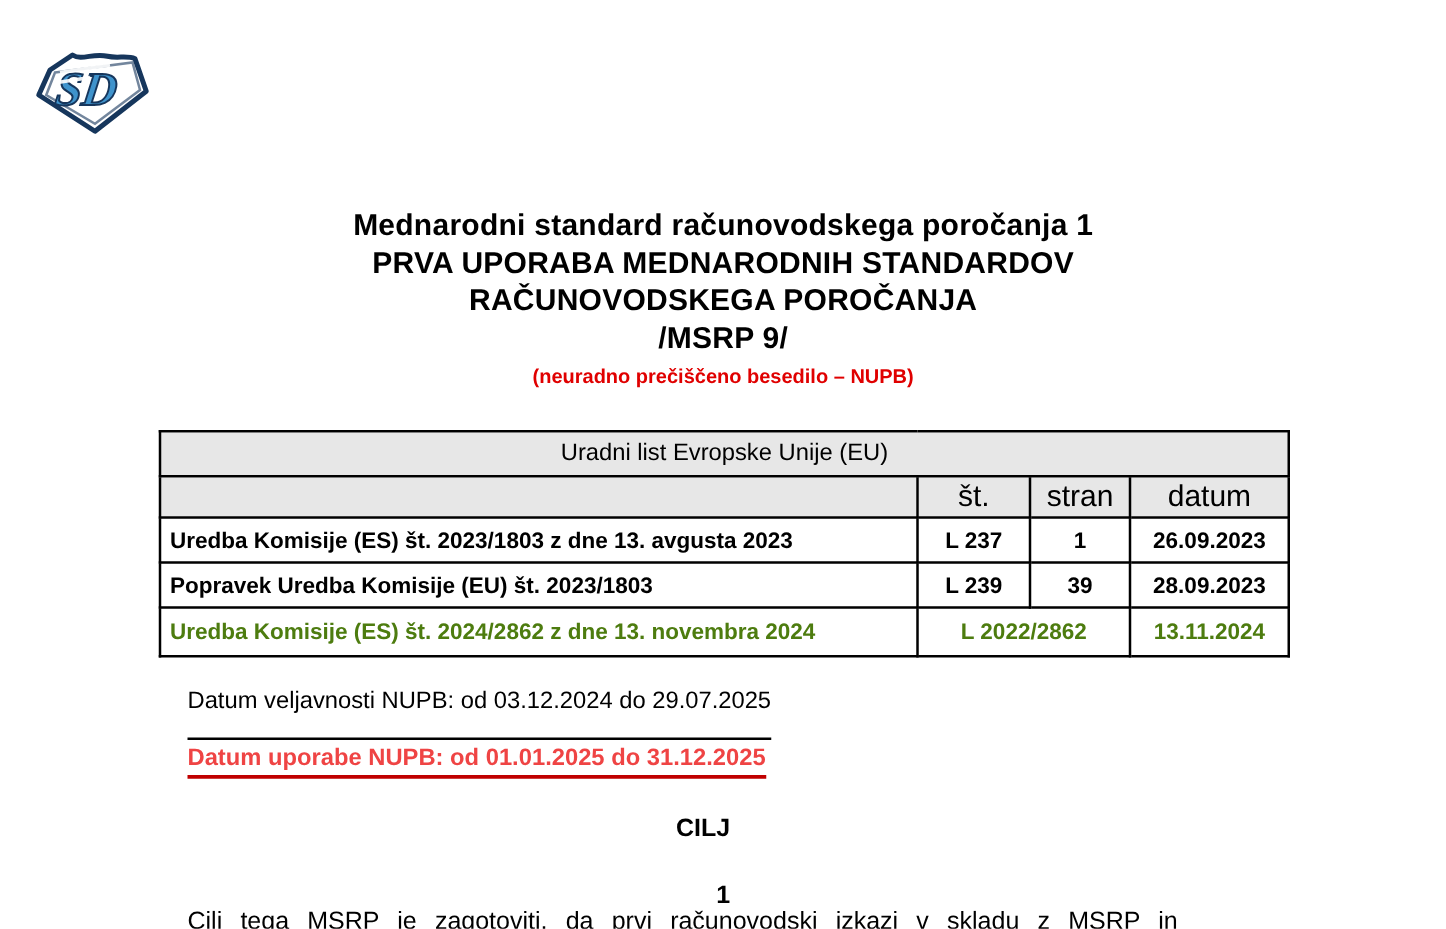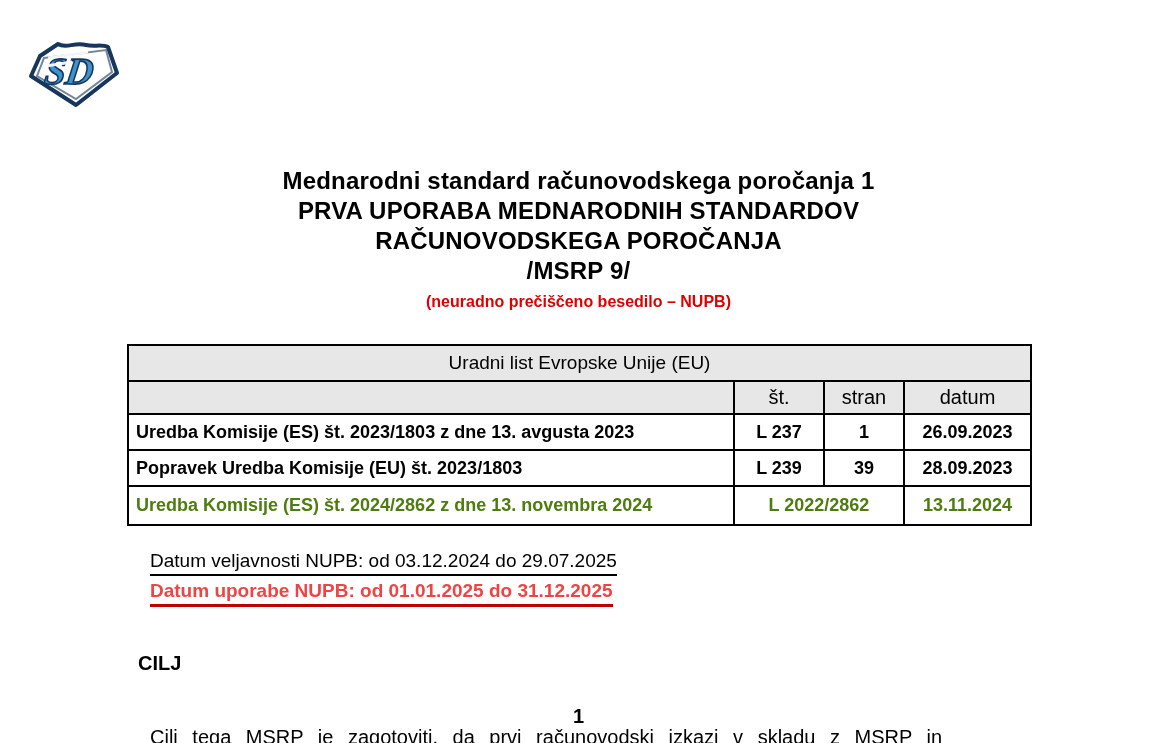--- a/index.html
+++ b/index.html
@@ -40,47 +40,47 @@
     vertical-align: middle;
     overflow: hidden;
     white-space: nowrap;
   }
   .caption-row td {
     background: #e7e7e7; text-align: center; font-weight: normal;
     height: 36px; font-size: 19px;
   }
   .col-head-row td {
     background: #e7e7e7; text-align: center; font-weight: normal;
-    height: 33px; font-size: 20px;
+    height: 33px; font-size: 24px;
   }
   .data-row td { height: 36px; font-weight: bold; }
   .data-row td.desc { text-align: left; padding-left: 7px; margin-left: 29px; }
   .data-row td.num { text-align: center; }
   .red-row td { color: #4d7c0f; height: 39px; }
 
   .validity {
     position: absolute; left: 150px; top: 547px; width: 880px;
     font-size: 19px; line-height: 27px;
   }
   .validity .line1 {
     display: inline-block;
     border-bottom: 2px solid #000;
-    padding-bottom: 0px;
+    padding-bottom: 16px;
   }
   .validity .line2-wrap { margin-top: 1px; }
   .validity .line2 {
     display: inline-block;
     color: #ef4444; font-weight: bold;
     border-bottom: 3px solid #c00000;
     padding-bottom: 0px;
   }
 
   .cilj-heading {
-    position: absolute; left: 138px; top: 652px; width: 903px;
-    text-align: left; font-weight: bold; font-size: 20px;
+    position: absolute; left: 111px; top: 652px; width: 903px;
+    text-align: center; font-weight: bold; font-size: 20px;
   }
   .para-number {
     position: absolute; left: 127px; top: 705px; width: 903px;
     text-align: center; font-weight: bold; font-size: 20px;
   }
   .body-line {
     position: absolute; left: 150px; top: 725px; width: 885px;
     font-size: 20px; line-height: 24px;
     word-spacing: 9px;
     white-space: nowrap;

